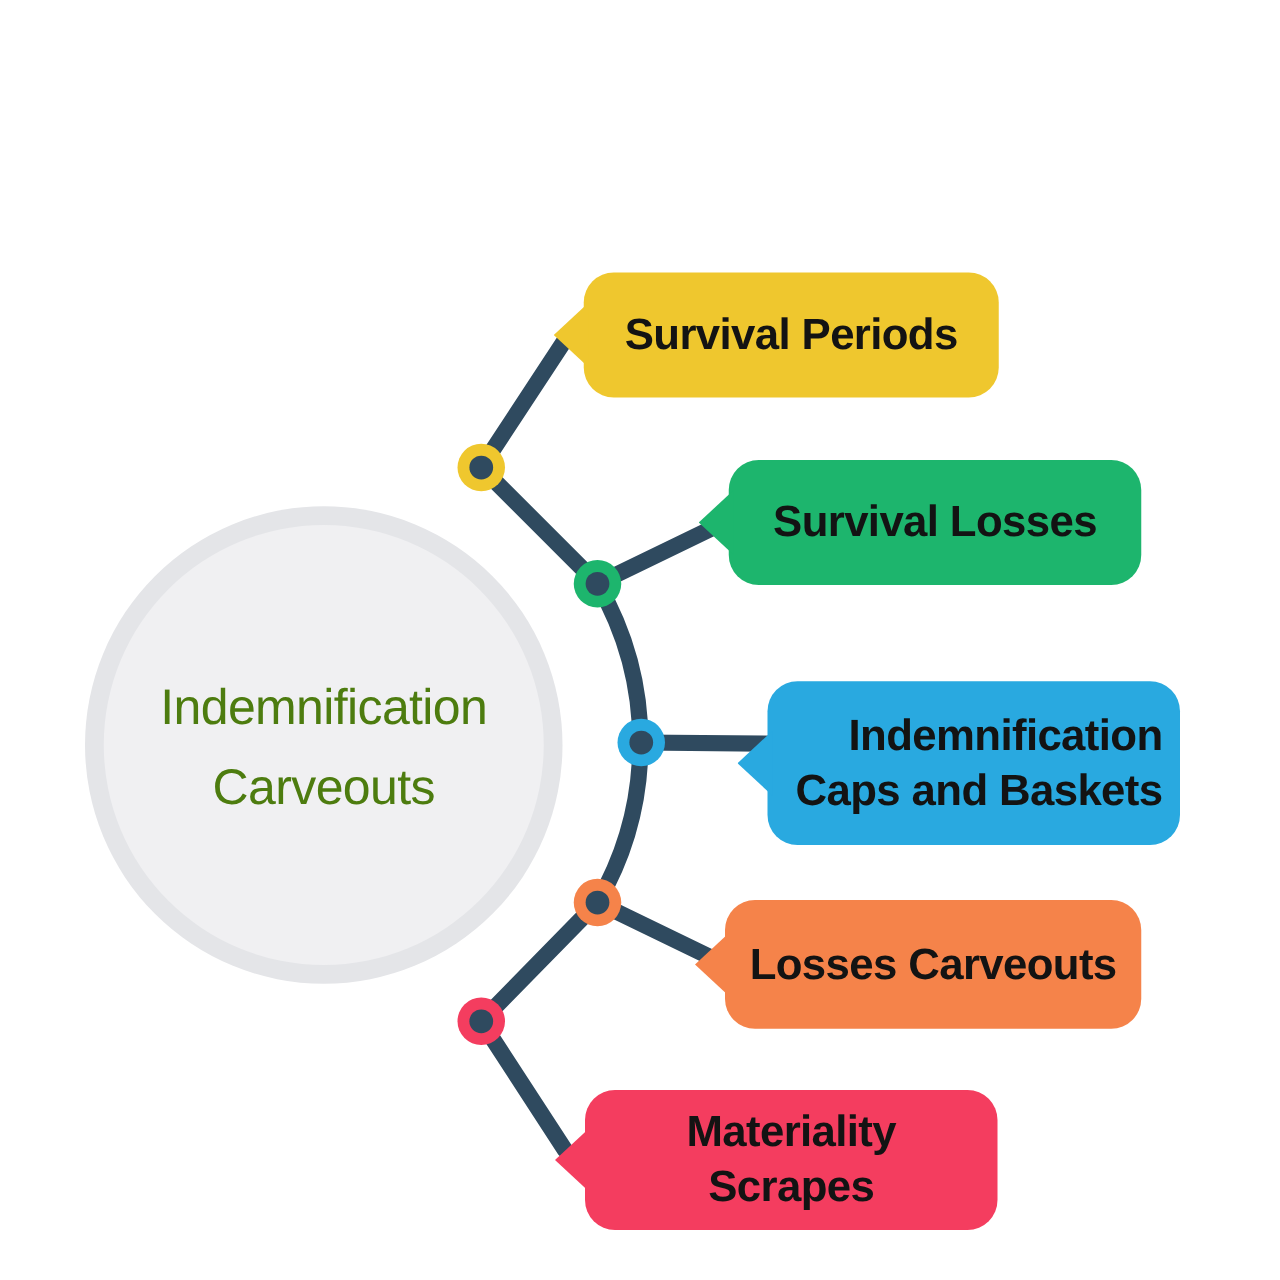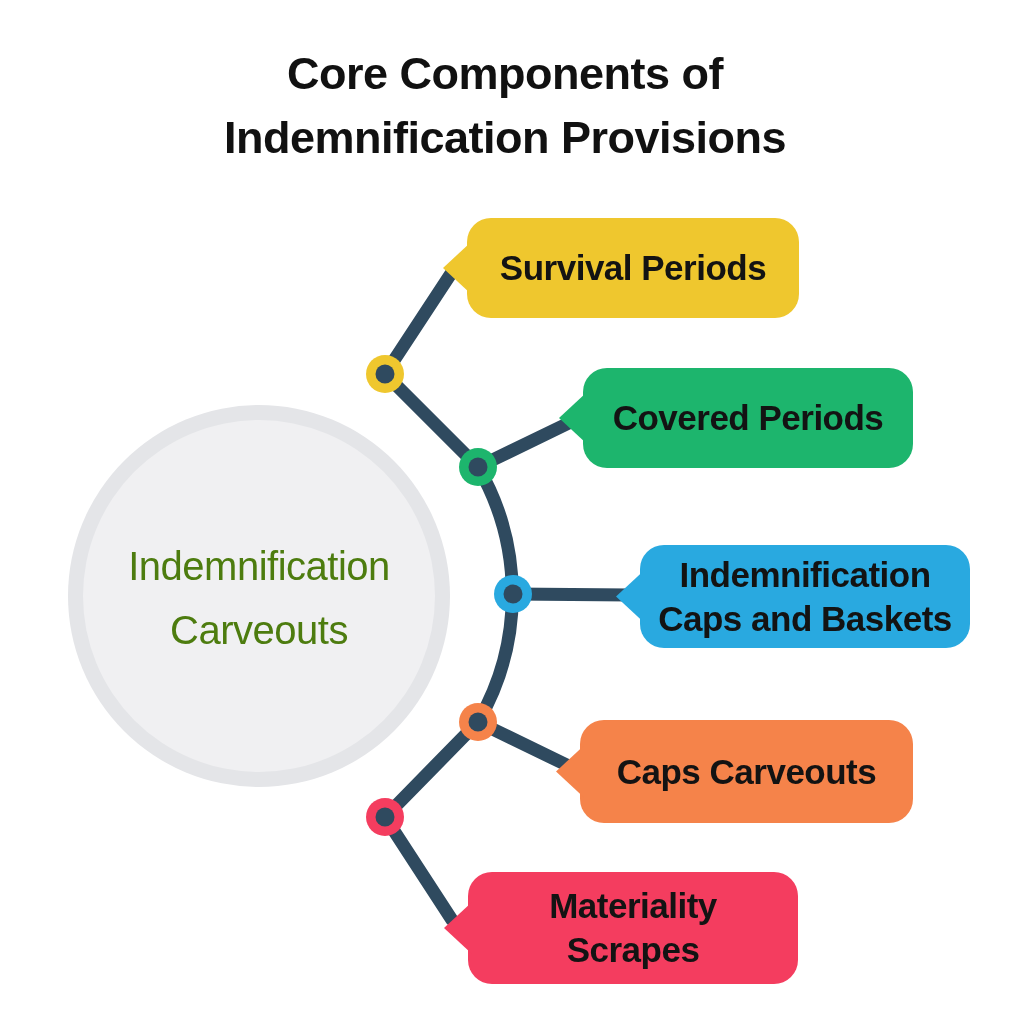--- a/index.html
+++ b/index.html
@@ -57,21 +57,21 @@
     letter-spacing:-0.5px;color:#131313;padding:0 14px;box-sizing:border-box;
   }
   .tail{
     position:absolute;left:-24px;top:50%;transform:translateY(-50%);
     width:28px;height:52px;
     clip-path:polygon(100% 0, 0 50%, 100% 100%);
     background:inherit;
   }
   .box-survival{left:467px;top:218px;width:332px;height:100px;background:var(--survival);}
   .box-covered{left:583px;top:368px;width:330px;height:100px;background:var(--covered);}
-  .box-caps{left:640px;top:545px;width:330px;height:103px;background:var(--caps);}
+  .box-caps{left:614px;top:545px;width:330px;height:131px;background:var(--caps);text-align:right;}
   .box-fraud{left:580px;top:720px;width:333px;height:103px;background:var(--fraud);}
   .box-materiality{left:468px;top:872px;width:330px;height:112px;background:var(--materiality);}
 </style>
 </head>
 <body>
 
 <div class="canvas">
 
   <svg class="graphic" viewBox="0 0 1024 1024">
 
@@ -95,48 +95,44 @@
     <circle class="n-caps" cx="513" cy="594" r="19"></circle>
     <circle class="node-dot" cx="513" cy="594" r="9.5"></circle>
 
     <circle class="n-fraud" cx="478" cy="722" r="19"></circle>
     <circle class="node-dot" cx="478" cy="722" r="9.5"></circle>
 
     <circle class="n-materiality" cx="385" cy="817" r="19"></circle>
     <circle class="node-dot" cx="385" cy="817" r="9.5"></circle>
   </svg>
 
-  <div class="title">
-    <div>Core Components of</div>
-    <div>Indemnification Provisions</div>
-  </div>
 
   <div class="center-label">
     <div>Indemnification</div>
     <div>Carveouts</div>
   </div>
 
   <div class="box box-survival">
     <div class="tail"></div>
     <span>Survival Periods</span>
   </div>
 
   <div class="box box-covered">
     <div class="tail"></div>
-    <span>Covered Periods</span>
+    <span>Survival Losses</span>
   </div>
 
   <div class="box box-caps">
     <div class="tail"></div>
     <span>Indemnification Caps and Baskets</span>
   </div>
 
   <div class="box box-fraud">
     <div class="tail"></div>
-    <span>Caps Carveouts</span>
+    <span>Losses Carveouts</span>
   </div>
 
   <div class="box box-materiality">
     <div class="tail"></div>
     <span>Materiality Scrapes</span>
   </div>
 
 </div>
 
 </body></html>

